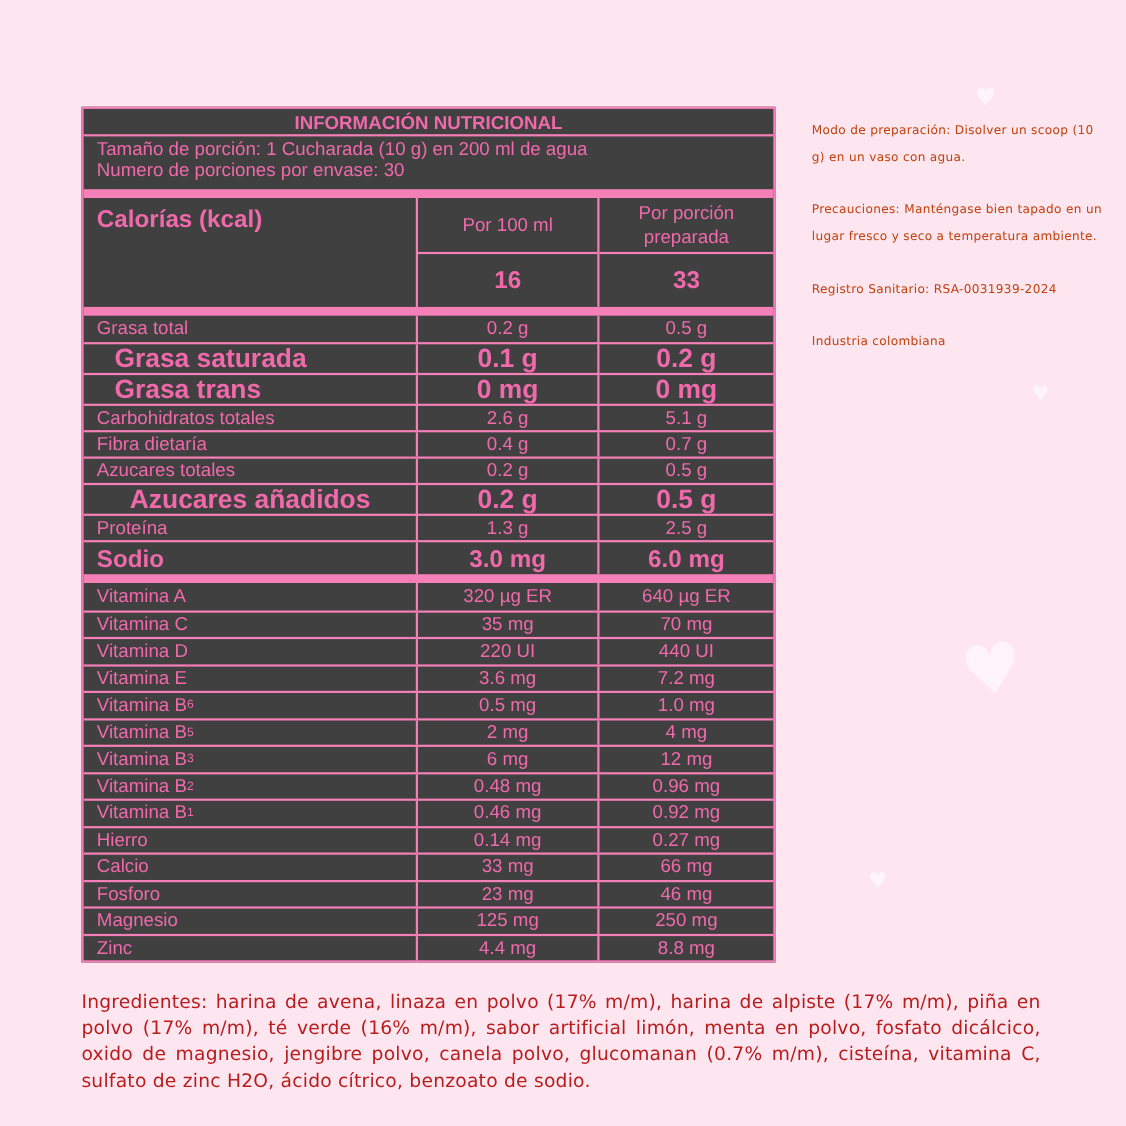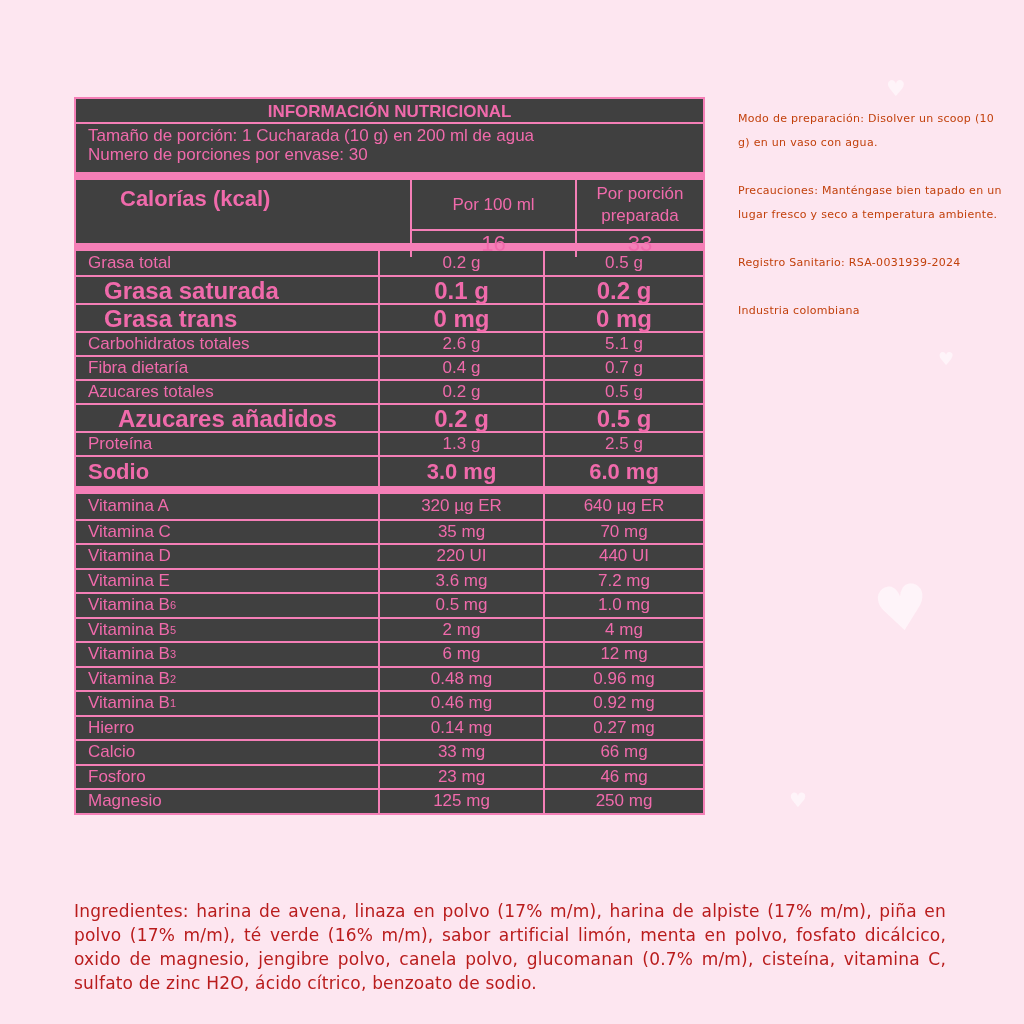--- a/index.html
+++ b/index.html
@@ -38,22 +38,21 @@
   .nt-serving {
     font-size: 17px;
     line-height: 19px;
     padding: 2px 0 2px 12px;
     height: 48px;
   }
   .band { height: 8px; background: #f57fb7; }
   .cal {
     display: grid;
     grid-template-columns: 302px 165px 1fr;
-    height: 63px;
-    padding-left: 32px;
+    height: 99px;
   }
   .cal-label {
     font-size: 22px;
     font-weight: bold;
     padding: 6px 0 0 12px;
   }
   .cal-col {
     border-left: 2px solid #f57fb7;
     display: flex;
     flex-direction: column;
@@ -67,21 +66,21 @@
     font-size: 17px;
     line-height: 22px;
     border-bottom: 2px solid #f57fb7;
   }
   .cal-val {
     flex: 1;
     display: flex;
     align-items: center;
     justify-content: center;
     font-size: 22px;
-    font-weight: normal;
+    font-weight: bold;
   }
   .row {
     display: grid;
     grid-template-columns: 302px 165px 1fr;
     border-top: 2px solid #f57fb7;
   }
   .row:first-child { border-top: none; }
   .row > div { display: flex; align-items: center; }
   .row .v { justify-content: center; border-left: 2px solid #f57fb7; }
   .row .lbl { padding-left: 12px; }
@@ -290,20 +289,27 @@
         <div class="v">23 mg</div>
         <div class="v">46 mg</div>
       </div>
       <div class="row vit">
         <div class="lbl">
           <span>Magnesio</span>
         </div>
         <div class="v">125 mg</div>
         <div class="v">250 mg</div>
       </div>
+      <div class="row vit">
+        <div class="lbl">
+          <span>Zinc</span>
+        </div>
+        <div class="v">4.4 mg</div>
+        <div class="v">8.8 mg</div>
+      </div>
     </div>
 </div>
 
 <div class="info">
   <p>Modo de preparación: Disolver un scoop (10 g) en un vaso con agua.</p>
   <p>Precauciones: Manténgase bien tapado en un lugar fresco y seco a temperatura ambiente.</p>
   <p>Registro Sanitario: RSA-0031939-2024</p>
   <p>Industria colombiana</p>
 </div>
 

